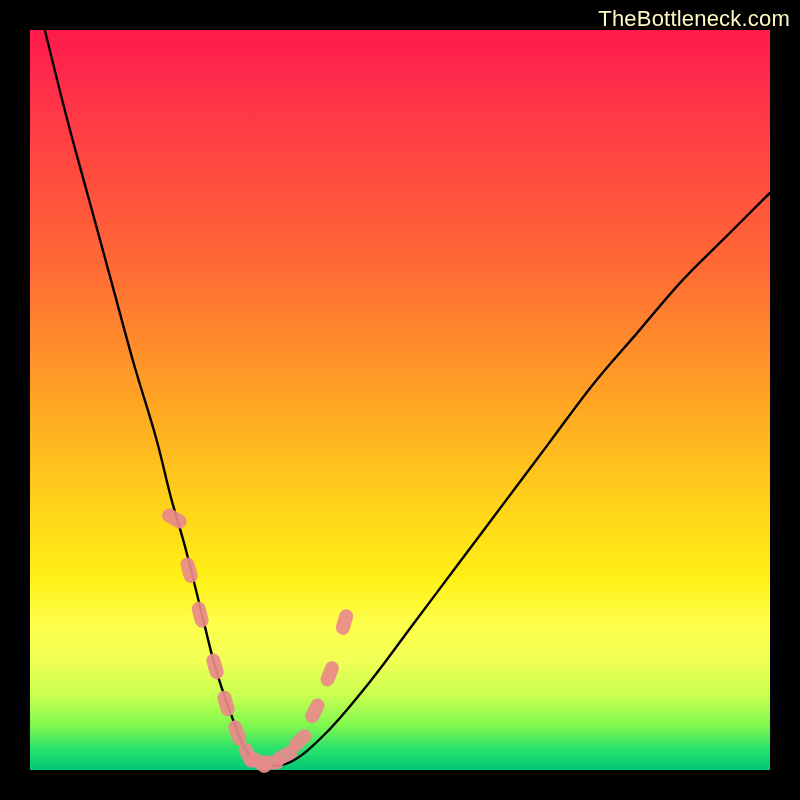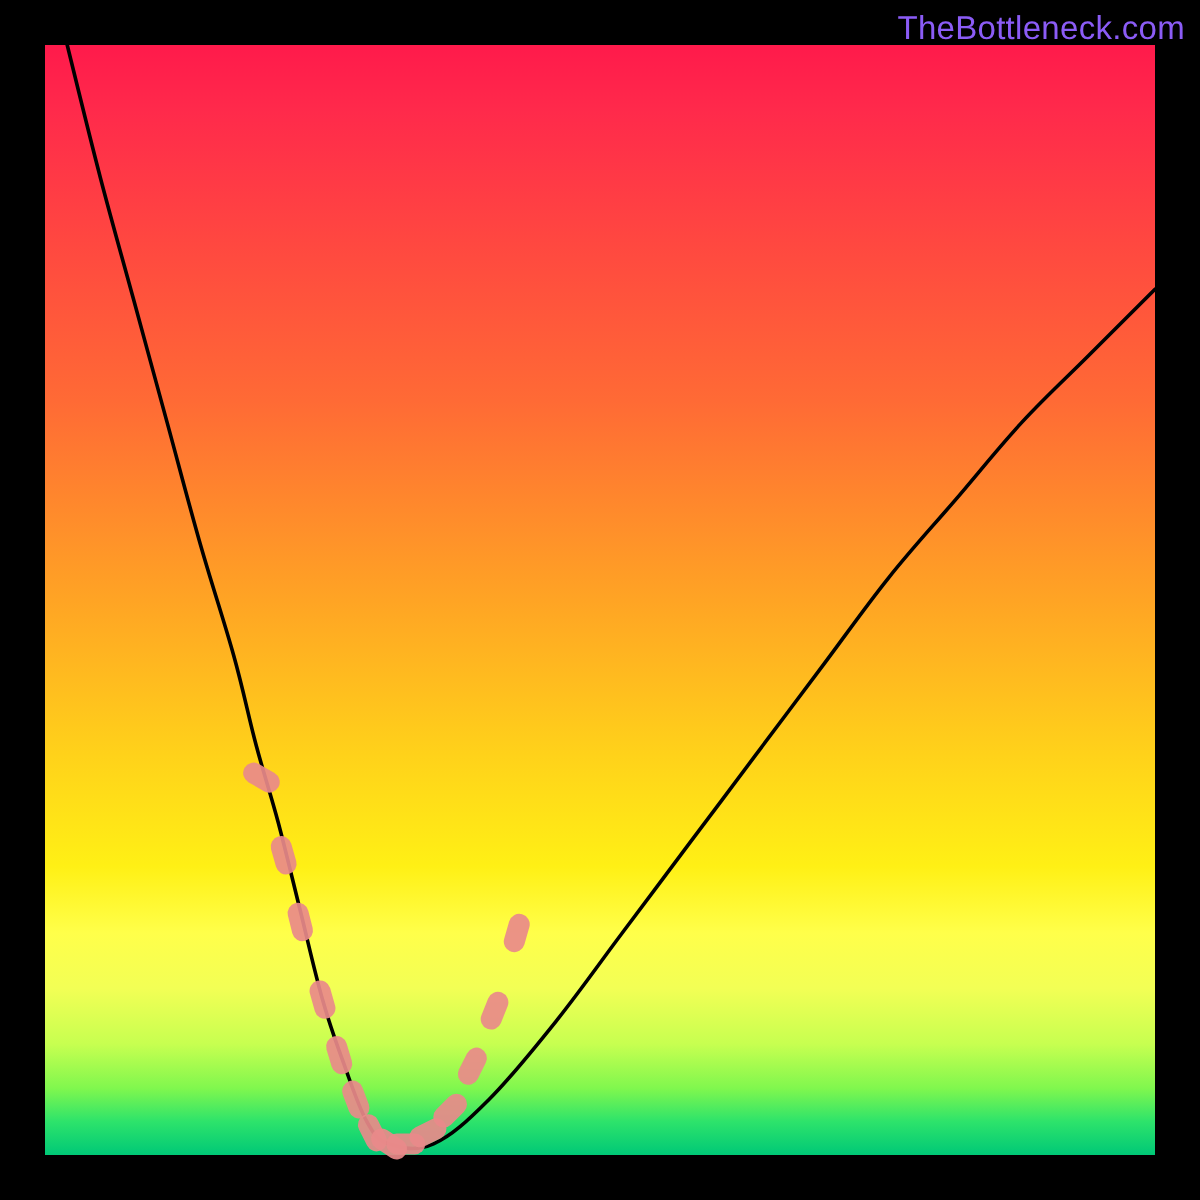--- a/index.html
+++ b/index.html
@@ -40,21 +40,21 @@
       #c7ff50 90%,
       #80f74e 94%,
       #2de36b 97%,
       #00c877 100%
     );
   }
   .watermark {
     position: absolute;
     top: 6px;
     right: 10px;
-    color: #8b5cf6;
+    color: #fef9c3;
     font-size: 22px;
     letter-spacing: 0.2px;
     font-weight: 500;
     user-select: none;
   }
   svg.curve {
     position: absolute;
     left: 0;
     top: 0;
     width: 740px;

